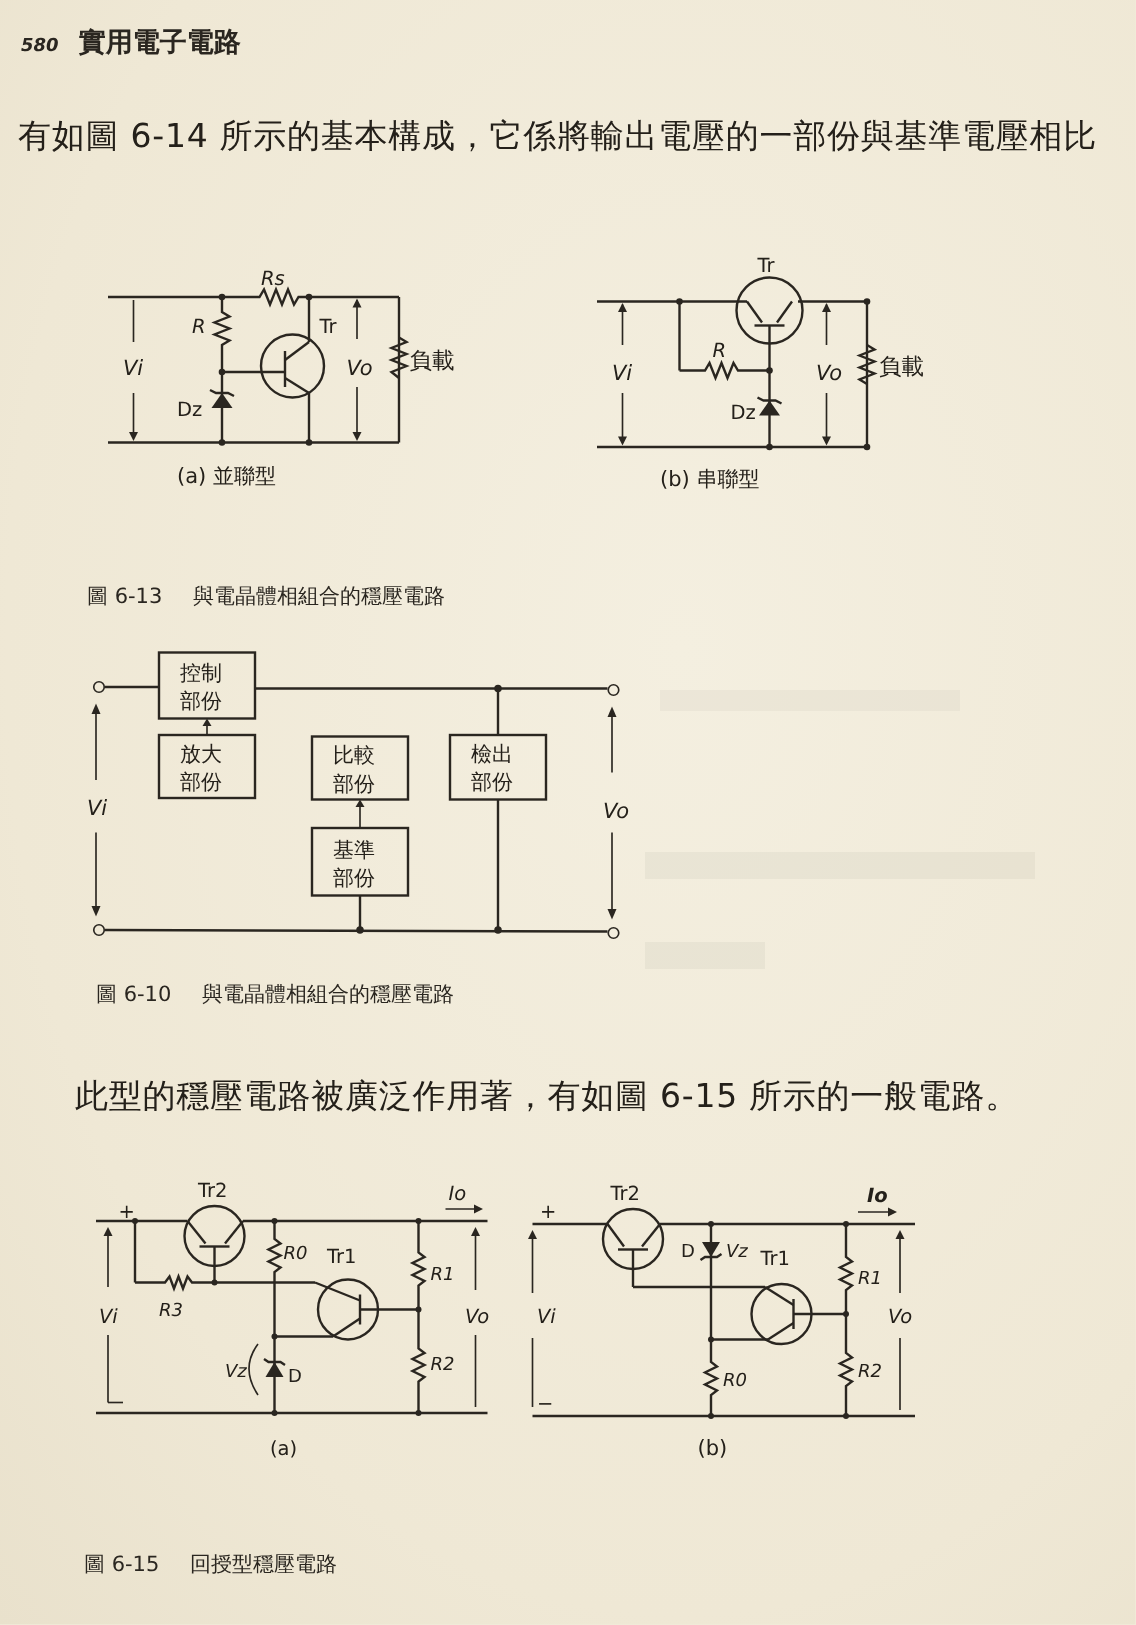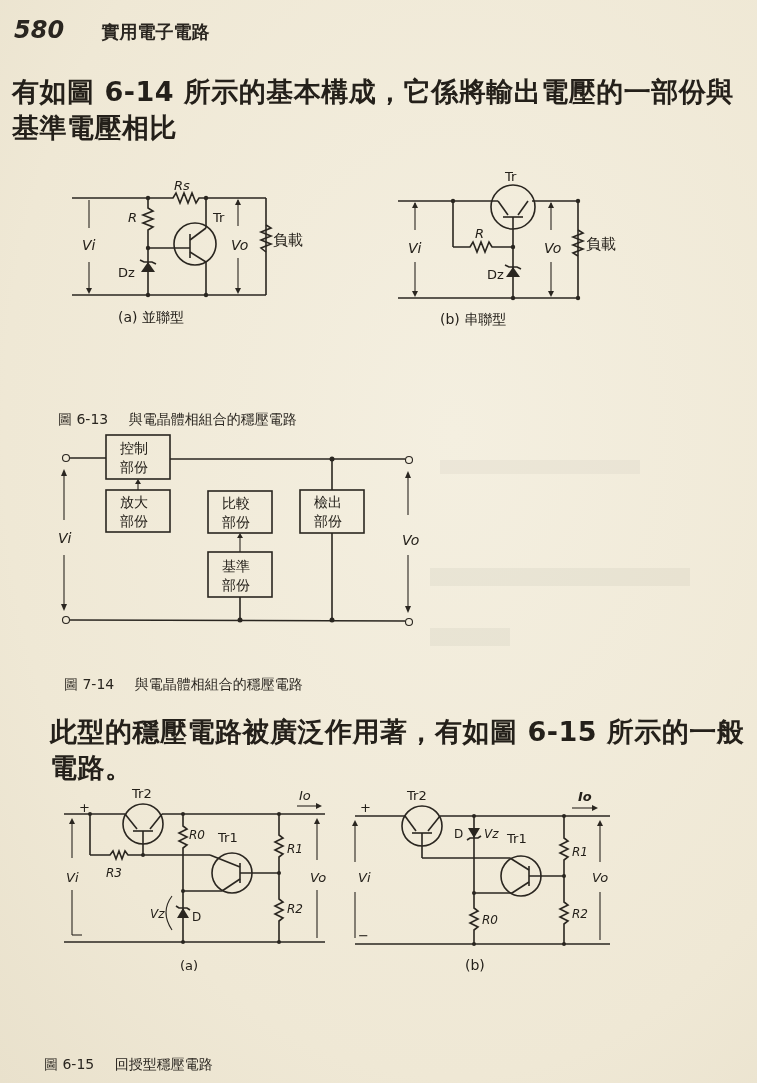--- a/index.html
+++ b/index.html
@@ -9,24 +9,24 @@
     font-family: "DejaVu Serif", "Liberation Serif", serif;
     color: #2a2620;
     position: relative;
   }
   .page {
     position: absolute; left: 0; top: 0; width: 757px; height: 1083px;
     background: radial-gradient(ellipse at 60% 40%, #f4efe0 0%, #efe8d5 70%, #e9e1cc 100%);
   }
   .bleed { position: absolute; color: rgba(120,110,95,0.13); font-family: "DejaVu Sans", sans-serif; font-weight: bold; transform: scaleX(-1); white-space: nowrap; }
   .header { position: absolute; left: 14px; top: 16px; font-size: 17px; }
-  .header .pgno { font-family: "DejaVu Sans", sans-serif; font-weight: bold; font-style: italic; font-size: 24px; margin-right: 32px; }
+  .header .pgno { font-family: "DejaVu Sans", sans-serif; font-weight: bold; font-style: italic; font-size: 12px; margin-right: 8px; }
   .header .title { font-family: "DejaVu Sans", sans-serif; font-weight: bold; font-size: 18px; }
-  .para { position: absolute; font-family: "DejaVu Sans", sans-serif; font-size: 27px; line-height: 36px; color: #24201a; letter-spacing: 0.5px; font-weight: bold; }
-  .caption { position: absolute; font-family: "DejaVu Sans", sans-serif; font-size: 14px; color: #2a2620; margin-top: 22px; }
+  .para { position: absolute; font-family: "DejaVu Sans", sans-serif; font-size: 22px; line-height: 36px; color: #24201a; letter-spacing: 0.5px; }
+  .caption { position: absolute; font-family: "DejaVu Sans", sans-serif; font-size: 14px; color: #2a2620; }
   .caption .num { margin-right: 16px; }
   svg { position: absolute; overflow: visible; }
   svg text { font-family: "DejaVu Sans", sans-serif; fill: #24201a; }
   .wire { stroke: #2a2620; stroke-width: 1.6; fill: none; }
   .thin { stroke: #2a2620; stroke-width: 1.1; fill: none; }
   .dot { fill: #2a2620; }
   .box { stroke: #2a2620; stroke-width: 1.6; fill: none; }
 </style>
 </head>
 <body>
@@ -175,21 +175,21 @@
     <text x="222" y="527" font-size="14">部份</text>
     <text x="222" y="571" font-size="14">基準</text>
     <text x="222" y="590" font-size="14">部份</text>
     <text x="314" y="507" font-size="14">檢出</text>
     <text x="314" y="526" font-size="14">部份</text>
     <text x="58" y="543" font-size="14" font-style="italic">Vi</text>
     <text x="402" y="545" font-size="14" font-style="italic">Vo</text>
   </svg>
 
   <div class="caption" style="left:64px;top:654px;">
-    <span class="num">圖 7-14</span>
+    <span class="num">圖 6-10</span>
     <span>與電晶體相組合的穩壓電路</span>
   </div>
 
   <div class="para" style="left:50px;top:714px;">此型的穩壓電路被廣泛作用著，有如圖 6-15 所示的一般電路。</div>
 
   <svg style="left:0;top:0" width="757" height="1083">
     <line class="wire" x1="64" y1="814" x2="125" y2="814"></line>
     <line class="wire" x1="162" y1="814" x2="325" y2="814"></line>
     <line class="wire" x1="64" y1="942" x2="325" y2="942"></line>
     <circle class="wire" cx="143" cy="824" r="20"></circle>
@@ -284,18 +284,18 @@
     <text x="572" y="856" font-size="12" font-style="italic">R1</text>
     <text x="572" y="918" font-size="12" font-style="italic">R2</text>
     <text x="358" y="882" font-size="13" font-style="italic">Vi</text>
     <text x="592" y="882" font-size="13" font-style="italic">Vo</text>
     <text x="578" y="801" font-size="13" font-style="italic" font-weight="bold">Io</text>
     <text x="360" y="812" font-size="13">+</text>
     <text x="358" y="940" font-size="13">−</text>
     <text x="465" y="970" font-size="14">(b)</text>
   </svg>
 
-  <div class="caption" style="left:44px;top:1034px;">
+  <div class="caption" style="left:56px;top:1034px;">
     <span class="num">圖 6-15</span>
     <span>回授型穩壓電路</span>
   </div>
 
 </div>
 
 </body></html>

